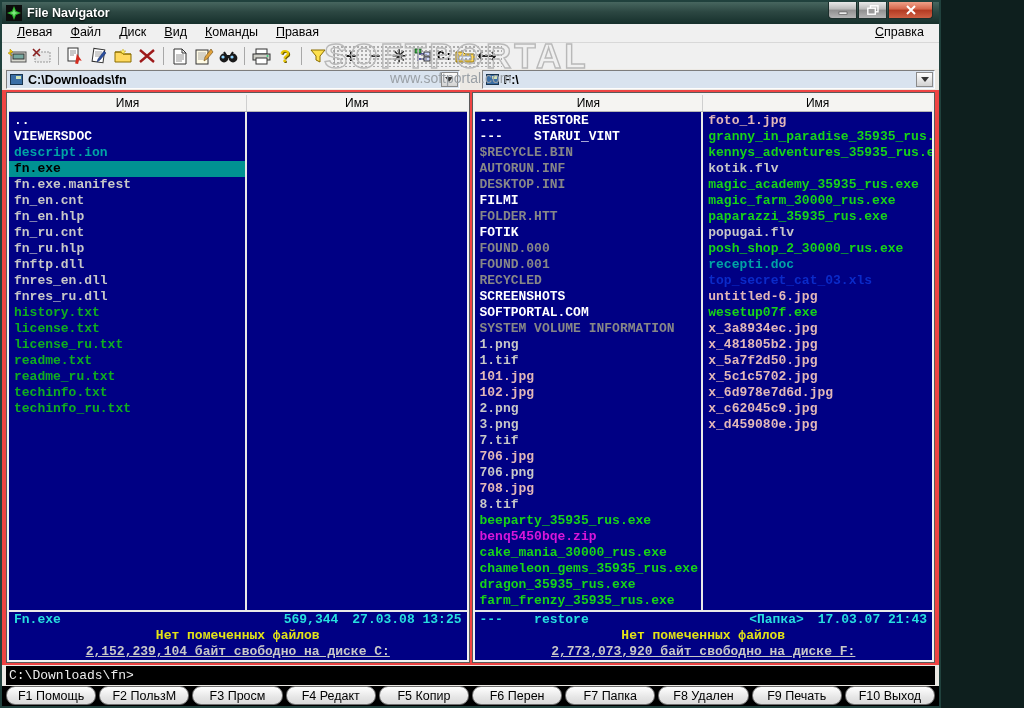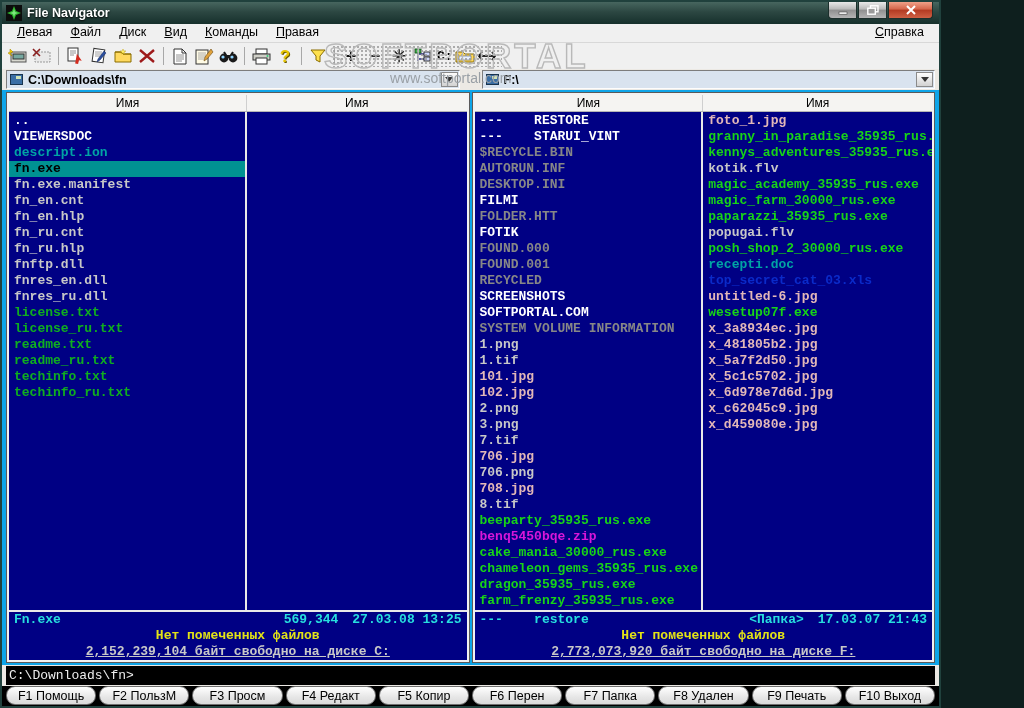--- a/index.html
+++ b/index.html
@@ -57,21 +57,21 @@
   .combo .pane-ico { width:13px; height:11px; background:#3a6ea5; border:1px solid #18344f;
            margin-right:5px; position:relative; }
   .combo .pane-ico::after { content:""; position:absolute; right:1px; top:1px; width:5px; height:3px; background:#cfe3b9; }
   .combo .path-text { font-size:12.5px; font-weight:bold; color:#000; }
   .combo .drop { margin-left:auto; width:17px; height:15px; margin-right:1px;
            background:linear-gradient(180deg,#fdfdfd,#d2d2d2); border:1px solid #8a8a8a;
            display:flex; align-items:center; justify-content:center; }
   .combo .drop i { width:0; height:0; border:4px solid transparent; border-top:5px solid #333; margin-top:4px; }
 
   
-  .panels { flex:1 1 auto; display:flex; gap:2px; padding:2px 4px 2px 4px; background:#0ea5e9; min-height:0; }
+  .panels { flex:1 1 auto; display:flex; gap:2px; padding:2px 4px 2px 4px; background:#ef4444; min-height:0; }
   .panel { flex:1; border:1px solid #5a5a5a; background:#000084; display:flex; flex-direction:column; min-width:0; }
   .panel-inner { flex:1; border:2px solid #f2f2f2; display:flex; flex-direction:column; min-height:0; }
   .colheads { height:17px; flex:0 0 17px; display:flex; background:#f5f4f2; border-bottom:1px solid #b5b5b5; }
   .colhead { font-size:12px; color:#000; display:flex; align-items:center; justify-content:center; }
   .panel.left  .colhead:first-child { width:52%; border-right:1px solid #cfcfcf; }
   .panel.left  .colhead:last-child  { width:48%; }
   .panel.right .colhead:first-child { width:50%; border-right:1px solid #cfcfcf; }
   .panel.right .colhead:last-child  { width:50%; }
 
   .filearea { flex:1; display:flex; min-height:0; overflow:hidden; background:#000084; }
@@ -311,20 +311,21 @@
               <div class="frow teal">descript.ion</div>
               <div class="frow sel">fn.exe</div>
               <div class="frow file">fn.exe.manifest</div>
               <div class="frow file">fn_en.cnt</div>
               <div class="frow file">fn_en.hlp</div>
               <div class="frow file">fn_ru.cnt</div>
               <div class="frow file">fn_ru.hlp</div>
               <div class="frow file">fnftp.dll</div>
               <div class="frow file">fnres_en.dll</div>
               <div class="frow file">fnres_ru.dll</div>
+              <div class="frow txt">history.txt</div>
               <div class="frow txt">license.txt</div>
               <div class="frow txt">license_ru.txt</div>
               <div class="frow txt">readme.txt</div>
               <div class="frow txt">readme_ru.txt</div>
               <div class="frow txt">techinfo.txt</div>
               <div class="frow txt">techinfo_ru.txt</div>
             </div>
           <div class="fcol c2"></div>
         </div>
         <div class="pstatus">

